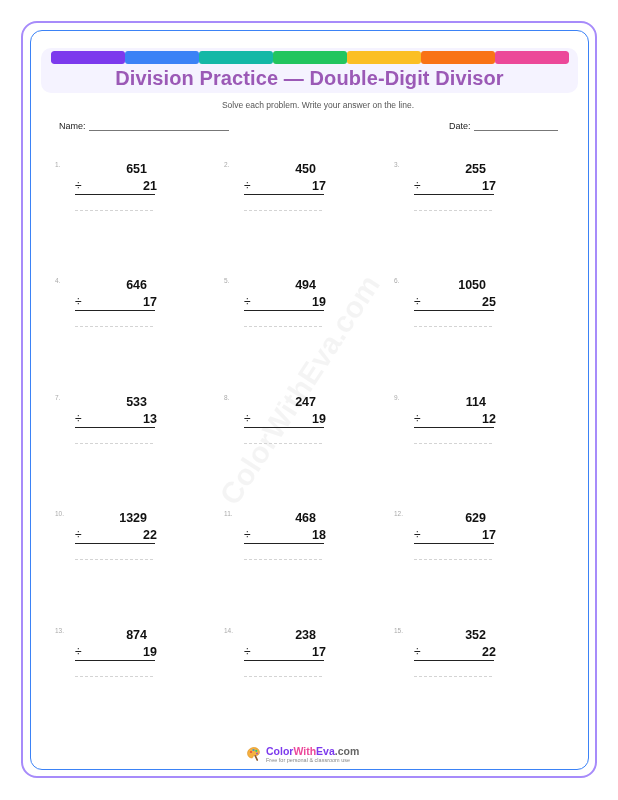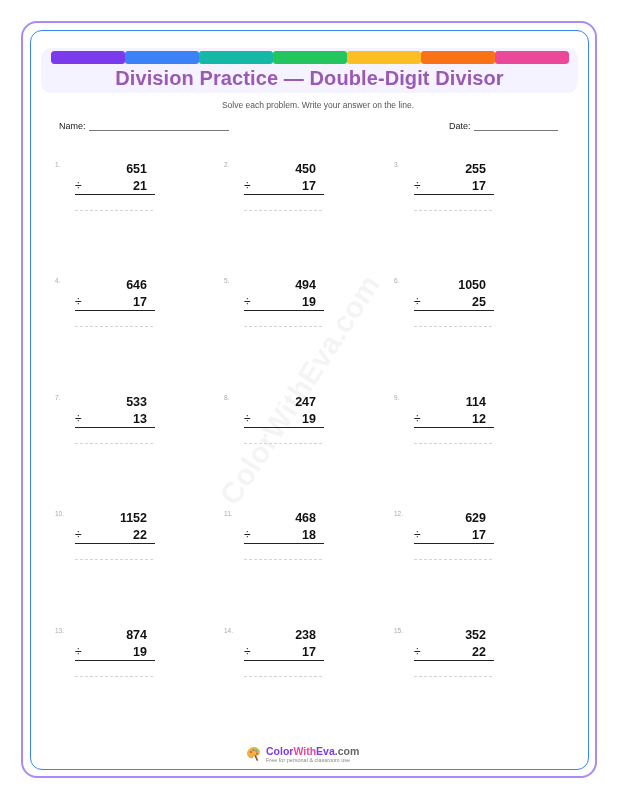--- a/index.html
+++ b/index.html
@@ -38,21 +38,21 @@
   .name-field .field-line { width: 140px; }
   .date-field .field-line { width: 84px; }
 
   .problem { position: absolute; width: 110px; height: 60px; }
   .problem .pnum { position: absolute; left: 0; top: 0; font-size: 6.5px; color: #aaa; }
   .problem .dividend {
     position: absolute; right: 18px; top: 1px; font-size: 12.5px; font-weight: bold; color: #111; text-align: right;
   }
   .problem .div-sign { position: absolute; left: 20px; top: 18px; font-size: 12px; color: #222; }
   .problem .divisor {
-    position: absolute; right: 18px; top: 18px; font-size: 12.5px; font-weight: bold; color: #111; text-align: right;
+    position: absolute; right: 8px; top: 18px; font-size: 12.5px; font-weight: bold; color: #111; text-align: right;
   }
   .problem .rule { position: absolute; left: 20px; top: 33px; width: 80px; height: 0; border-top: 1.6px solid #222; }
   .problem .answer-line { position: absolute; left: 20px; top: 49px; width: 78px; height: 0; border-top: 1px dashed #d4d4d4; }
 
   .watermark {
     position: absolute; left: 300px; top: 390px; transform: translate(-50%, -50%) rotate(-57deg);
     font-size: 30px; font-weight: bold; color: rgba(0,0,0,0.045); white-space: nowrap; pointer-events: none;
   }
 
   .footer { position: absolute; left: 246px; top: 745px; display: flex; align-items: flex-start; }
@@ -161,21 +161,21 @@
     <div class="problem" style="left: 394px; top: 394px;">
       <span class="pnum">9.</span>
       <span class="dividend">114</span>
       <span class="div-sign">÷</span>
       <span class="divisor">12</span>
       <div class="rule"></div>
       <div class="answer-line"></div>
     </div>
     <div class="problem" style="left: 55px; top: 510px;">
       <span class="pnum">10.</span>
-      <span class="dividend">1152</span>
+      <span class="dividend">1329</span>
       <span class="div-sign">÷</span>
       <span class="divisor">22</span>
       <div class="rule"></div>
       <div class="answer-line"></div>
     </div>
     <div class="problem" style="left: 224px; top: 510px;">
       <span class="pnum">11.</span>
       <span class="dividend">468</span>
       <span class="div-sign">÷</span>
       <span class="divisor">18</span>

